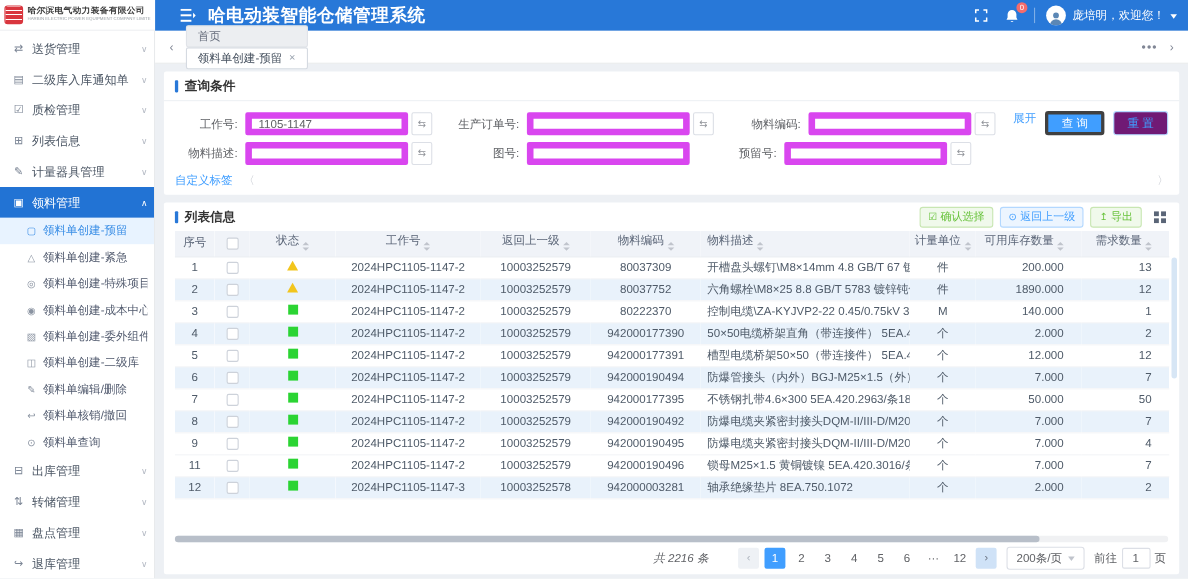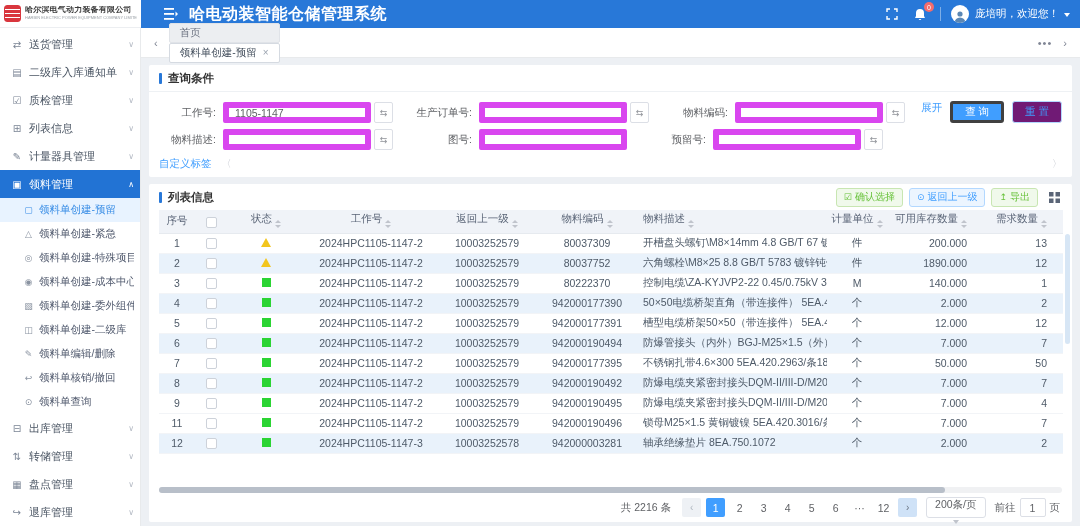--- a/index.html
+++ b/index.html
@@ -118,29 +118,29 @@
   .st-tri { display:inline-block; width:0; height:0; border-left:5.5px solid transparent;
     border-right:5.5px solid transparent; border-bottom:9px solid #f2c51d; }
   .st-sq { display:inline-block; width:9px; height:9px; background:#2bd433; }
 
   .vscroll { position:absolute; right:2px; top:24px; width:5px; height:110px; border-radius:3px; background:#d7e6f5; }
   .hscroll { height:6px; margin:1px 10px 2px; border-radius:3px; background:#f0f1f3; position:relative; }
   .hscroll .thumb { position:absolute; left:0; top:0; height:6px; width:87%; border-radius:3px; background:#b8bfc9; }
 
   .pager { height:27px; display:flex; align-items:center; justify-content:flex-end; gap:5px;
     padding:0 12px 2px; font-size:10.5px; color:#606266; }
-  .ptotal { margin-right:6px; }
+  .ptotal { margin-right:22px;font-style:italic; }
   .pbtn { min-width:19px; height:19px; background:#eef1f5; border-radius:2px; display:flex; align-items:center;
     justify-content:center; color:#aeb5bf; font-size:10px; cursor:pointer; }
   .pbtn.en { color:#6b7482; background:#cfe2f7; }
   .pnum { min-width:19px; height:19px; display:flex; align-items:center; justify-content:center;
     color:#606266; cursor:pointer; padding:0 2px; }
   .pnum.active { background:#409eff; color:#fff; border-radius:2px; }
   .psize { height:21px; border:1px solid #dcdfe6; border-radius:3px; display:flex; align-items:center;
-    gap:5px; padding:0 8px; color:#606266; cursor:pointer; margin:4px 4px;flex-direction:column; }
+    gap:5px; padding:0 8px; color:#606266; cursor:pointer; margin:4px 4px; }
   .psize .c { width:0; height:0; border:3.5px solid transparent; border-top:4px solid #c0c4cc; margin-top:3px; }
   .goto { display:flex; align-items:center; gap:4px; }
   .goto input { width:26px; height:19px; border:1px solid #dcdfe6; border-radius:2px; text-align:center;
     font-size:10.5px; color:#606266; outline:none; }
 </style>
 </head>
 <body>
 
 <div class="topbar">
   <div class="logo-zone">

